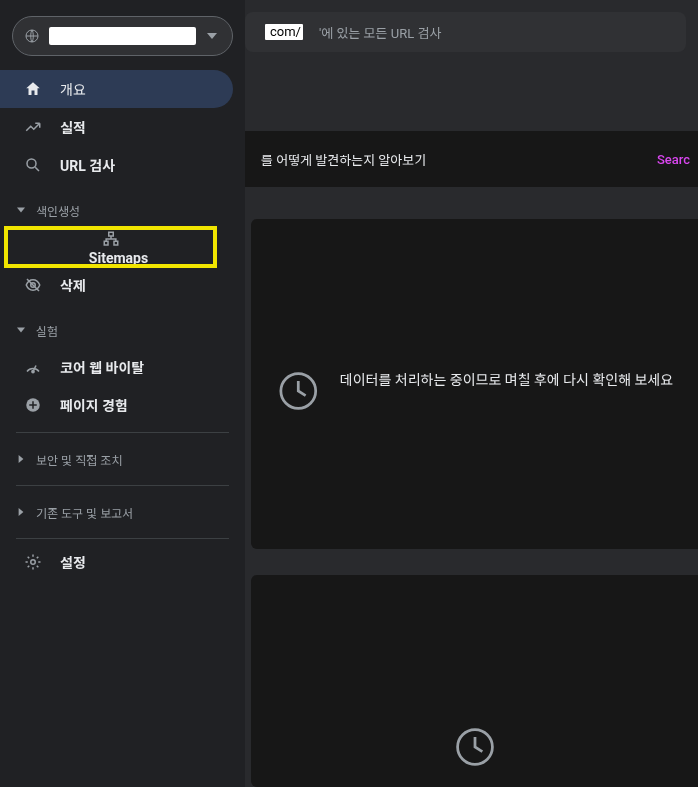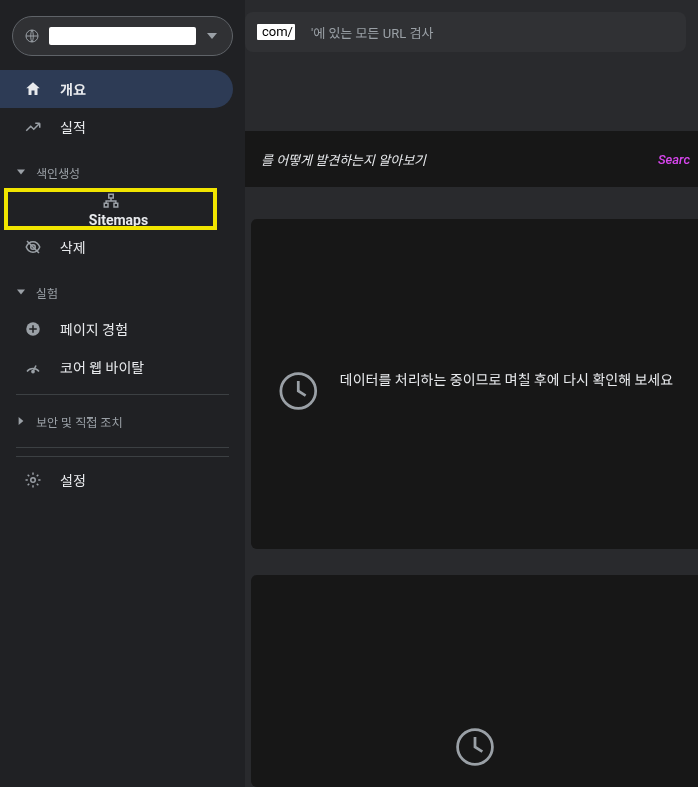--- a/index.html
+++ b/index.html
@@ -79,22 +79,22 @@
       width: 22px;
       height: 22px;
       display: flex;
       align-items: center;
       justify-content: center;
       margin-right: 16px;
       color: #9aa0a6;
     }
     .nav-item.active .nav-icon { color: #e8eaed; }
     .nav-icon svg { width: 18px; height: 18px; }
-    .nav-label { font-size: 14px; font-weight: 400; }
-    .nav-item.active .nav-label { font-weight: 700; }
+    .nav-label { font-size: 14px; font-weight: 700; }
+    .nav-item.active .nav-label { font-weight: 400; }
     .nav-item.highlighted .nav-label { font-weight: 700; }
 
     .section-header {
       display: flex;
       align-items: center;
       height: 36px;
       padding: 0 0 0 14px;
       cursor: pointer;
       color: #9aa0a6;
       margin-top: 8px;
@@ -109,21 +109,21 @@
     .search-bar {
       position: absolute;
       top: 12px;
       left: 0;
       right: 12px;
       height: 40px;
       background: #303134;
       border-radius: 8px;
       display: flex;
       align-items: center;
-      padding: 0 12px;
+      padding: 0 20px;
       color: #9aa0a6;
     }
     .search-domain {
       background: #fff;
       color: #000;
       padding: 1px 2px 1px 5px;
       font-size: 13px;
       border-radius: 1px;
       margin-right: 0;
       display: inline-block;
@@ -138,21 +138,20 @@
       top: 131px;
       left: 0;
       right: 0;
       height: 56px;
       background: #171717;
       display: flex;
       align-items: center;
       padding: 0 16px;
       color: #e8eaed;
       font-size: 13px;
-      font-style: italic;
     }
     .banner-link {
       position: absolute;
       right: 8px;
       color: #d946ef;
       font-size: 13px;
       font-weight: 500;
     }
 
     
@@ -209,20 +208,29 @@
       <span class="nav-label">개요</span>
     </div>
     <div class="nav-item">
       <span class="nav-icon">
         <svg viewBox="0 0 24 24" fill="none" stroke="currentColor" stroke-width="2">
             <path d="M3 17 L9 11 L13 15 L21 7 M21 7 H15 M21 7 V13"></path>
           </svg>
       </span>
       <span class="nav-label">실적</span>
     </div>
+    <div class="nav-item">
+      <span class="nav-icon">
+        <svg viewBox="0 0 24 24" fill="none" stroke="currentColor" stroke-width="2">
+            <circle cx="10" cy="10" r="6"></circle>
+            <path d="M20 20 L15 15"></path>
+          </svg>
+      </span>
+      <span class="nav-label">URL 검사</span>
+    </div>
 
     <div class="section-header">
       <span class="section-caret">
         <svg viewBox="0 0 10 10">
             <path d="M0 2 L5 8 L10 2 Z"></path>
           </svg>
       </span>
       <span class="section-title">색인생성</span>
     </div>
     <div class="nav-item highlighted">
@@ -250,51 +258,59 @@
     <div class="section-header">
       <span class="section-caret">
         <svg viewBox="0 0 10 10">
             <path d="M0 2 L5 8 L10 2 Z"></path>
           </svg>
       </span>
       <span class="section-title">실험</span>
     </div>
     <div class="nav-item">
       <span class="nav-icon">
+        <svg viewBox="0 0 24 24" fill="none" stroke="currentColor" stroke-width="2">
+            <path d="M4 18 A10 10 0 0 1 20 18"></path>
+            <path d="M12 18 L16 10"></path>
+            <circle cx="12" cy="18" r="1.5" fill="currentColor"></circle>
+          </svg>
+      </span>
+      <span class="nav-label">코어 웹 바이탈</span>
+    </div>
+    <div class="nav-item">
+      <span class="nav-icon">
         <svg viewBox="0 0 24 24" fill="currentColor">
             <circle cx="12" cy="12" r="9"></circle>
             <path d="M12 7 V17 M7 12 H17" stroke="#202124" stroke-width="2"></path>
           </svg>
       </span>
       <span class="nav-label">페이지 경험</span>
-    </div>
-    <div class="nav-item">
-      <span class="nav-icon">
-        <svg viewBox="0 0 24 24" fill="none" stroke="currentColor" stroke-width="2">
-            <path d="M4 18 A10 10 0 0 1 20 18"></path>
-            <path d="M12 18 L16 10"></path>
-            <circle cx="12" cy="18" r="1.5" fill="currentColor"></circle>
-          </svg>
-      </span>
-      <span class="nav-label">코어 웹 바이탈</span>
     </div>
 
     <div class="divider"></div>
 
     <div class="section-header collapsed">
       <span class="section-caret">
         <svg viewBox="0 0 10 10">
             <path d="M2 0 L8 5 L2 10 Z"></path>
           </svg>
       </span>
       <span class="section-title">보안 및 직접 조치</span>
     </div>
 
     <div class="divider"></div>
 
+    <div class="section-header collapsed">
+      <span class="section-caret">
+        <svg viewBox="0 0 10 10">
+            <path d="M2 0 L8 5 L2 10 Z"></path>
+          </svg>
+      </span>
+      <span class="section-title">기존 도구 및 보고서</span>
+    </div>
 
     <div class="divider"></div>
 
     <div class="nav-item">
       <span class="nav-icon">
         <svg viewBox="0 0 24 24" fill="none" stroke="currentColor" stroke-width="2">
             <circle cx="12" cy="12" r="3"></circle>
             <path d="M12 2 V5 M12 19 V22 M4.9 4.9 L7 7 M17 17 L19.1 19.1 M2 12 H5 M19 12 H22 M4.9 19.1 L7 17 M17 7 L19.1 4.9"></path>
           </svg>
       </span>

